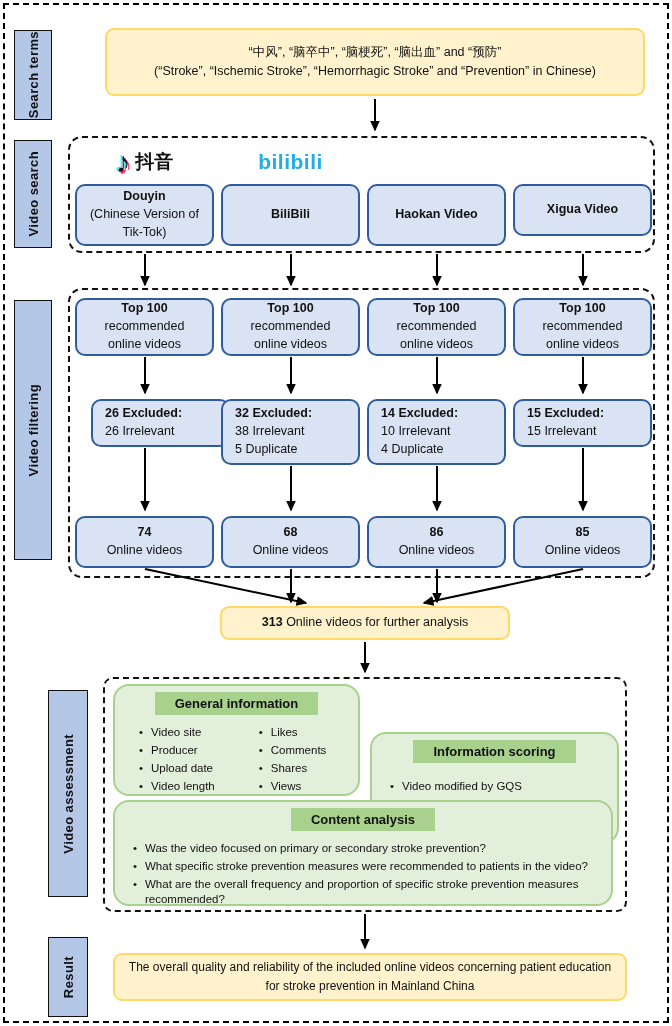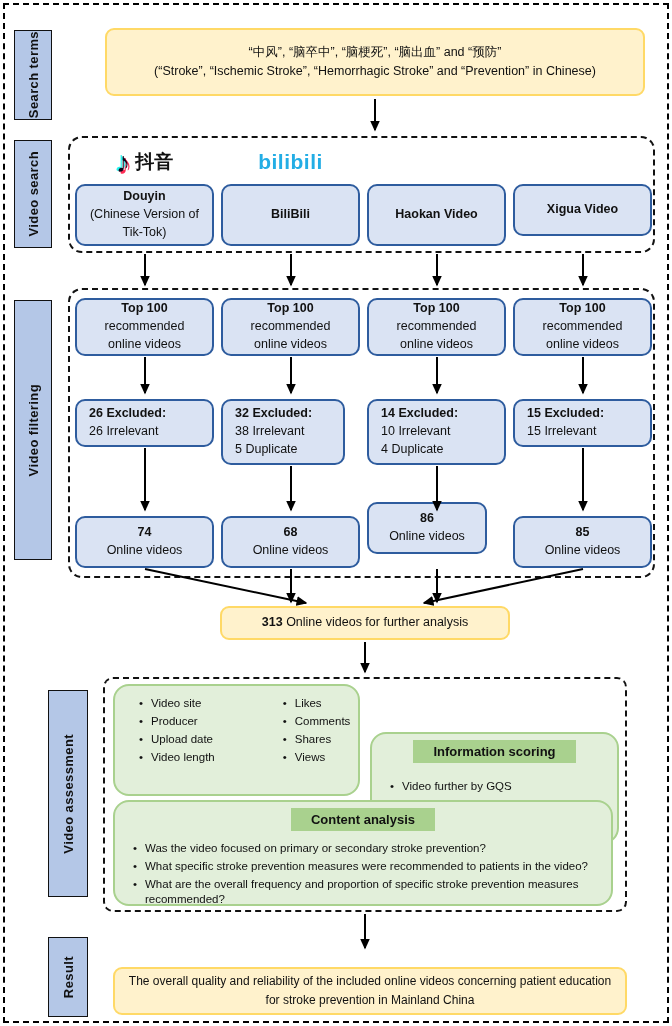--- a/index.html
+++ b/index.html
@@ -37,21 +37,21 @@
   .bili-text { font-size: 21px; font-weight: bold; color: #23ade5; letter-spacing: .5px; }
 
   
   .gbox { position: absolute; background: #e2efda; border: 2px solid #a9d18e; border-radius: 16px;
           display: flex; flex-direction: column; align-items: center; }
   .ghead { background: #a9d18e; font-weight: bold; font-size: 13px; padding: 4px 20px;
            margin-top: 6px; text-align: center; }
   .blist { list-style: none; font-size: 11.5px; width: 100%; padding: 0 10px 0 16px; margin-top: 7px; }
   .blist li { position: relative; padding-left: 14px; line-height: 1.35; margin: 2.5px 0; }
   .blist li::before { content: "•"; position: absolute; left: 2px; }
-  .two-col { display: flex; width: 100%; padding-left: 6px; gap: 24px; }
+  .two-col { display: flex; width: 100%; padding-left: 6px; }
   .two-col .blist { width: auto; padding-right: 0; }
   .two-col .blist.c2 { margin-left: 26px; }
   .blist.spread li { margin: 9px 0; }
 
   svg.arrows { position: absolute; inset: 0; pointer-events: none; }
 </style>
 </head>
 <body>
 
 <div class="page">
@@ -118,25 +118,25 @@
       <div class="b">Top 100</div>
       <div>recommended</div>
       <div>online videos</div>
     </div>
     <div class="fbox" style="left:443px;top:8px;width:139px;height:58px;">
       <div class="b">Top 100</div>
       <div>recommended</div>
       <div>online videos</div>
     </div>
 
-    <div class="fbox left" style="left:5px;top:109px;width:139px;height:48px;">
+    <div class="fbox left" style="left:21px;top:109px;width:139px;height:48px;">
       <div class="b">26 Excluded:</div>
       <div>26 Irrelevant</div>
     </div>
-    <div class="fbox left" style="left:151px;top:109px;width:124px;height:66px;">
+    <div class="fbox left" style="left:151px;top:109px;width:139px;height:66px;">
       <div class="b">32 Excluded:</div>
       <div>38 Irrelevant</div>
       <div>5 Duplicate</div>
     </div>
     <div class="fbox left" style="left:297px;top:109px;width:139px;height:66px;">
       <div class="b">14 Excluded:</div>
       <div>10 Irrelevant</div>
       <div>4 Duplicate</div>
     </div>
     <div class="fbox left" style="left:443px;top:109px;width:139px;height:48px;">
@@ -145,71 +145,72 @@
     </div>
 
     <div class="fbox" style="left:5px;top:226px;width:139px;height:52px;">
       <div class="b">74</div>
       <div>Online videos</div>
     </div>
     <div class="fbox" style="left:151px;top:226px;width:139px;height:52px;">
       <div class="b">68</div>
       <div>Online videos</div>
     </div>
-    <div class="fbox" style="left:297px;top:212px;width:120px;height:52px;">
+    <div class="fbox" style="left:297px;top:226px;width:139px;height:52px;">
       <div class="b">86</div>
       <div>Online videos</div>
     </div>
     <div class="fbox" style="left:443px;top:226px;width:139px;height:52px;">
       <div class="b">85</div>
       <div>Online videos</div>
     </div>
   </div>
 
   <div class="ybox" style="left:220px;top:606px;width:290px;height:34px;">
     <div>
       <span class="b">313</span><span> Online videos for further analysis</span>
     </div>
   </div>
 
   <div class="dashed" style="left:103px;top:677px;width:524px;height:235px;border-radius:10px;">
     <div class="gbox" style="left:8px;top:5px;width:247px;height:112px;">
+      <div class="ghead">General information</div>
       <div class="two-col">
         <ul class="blist c1">
           <li>Video site</li>
           <li>Producer</li>
           <li>Upload date</li>
           <li>Video length</li>
         </ul>
         <ul class="blist c2">
           <li>Likes</li>
           <li>Comments</li>
           <li>Shares</li>
           <li>Views</li>
         </ul>
       </div>
     </div>
     <div class="gbox" style="left:265px;top:5px;width:249px;height:112px;margin-top:48px;">
       <div class="ghead">Information scoring</div>
       <ul class="blist spread">
-        <li>Video further by GQS</li>
+        <li>Video modified by GQS</li>
         <li>Video reliability by modified DISCERN</li>
       </ul>
     </div>
     <div class="gbox" style="left:8px;top:121px;width:500px;height:106px;">
       <div class="ghead">Content analysis</div>
       <ul class="blist">
         <li>Was the video focused on primary or secondary stroke prevention?</li>
         <li>What specific stroke prevention measures were recommended to patients in the video?</li>
         <li>What are the overall frequency and proportion of specific stroke prevention measures recommended?</li>
       </ul>
     </div>
   </div>
 
-  <div class="ybox" style="left:113px;top:953px;width:514px;height:48px;font-size:12px;margin-top:14px;">
+  <div class="ybox" style="left:113px;top:953px;width:514px;height:48px;font-size:12px;">
     <div>The overall quality and reliability of the included online videos concerning patient education for stroke prevention in Mainland China</div>
   </div>
 
   <svg class="arrows" width="672" height="1026" viewBox="0 0 672 1026">
     <defs>
       <marker id="ah" markerUnits="userSpaceOnUse" markerWidth="11" markerHeight="10" refX="9.5" refY="5" orient="auto">
         <path d="M0,0 L11,5 L0,10 Z" fill="#000"></path>
       </marker>
     </defs>
     <g stroke="#000" stroke-width="2" marker-end="url(#ah)">

